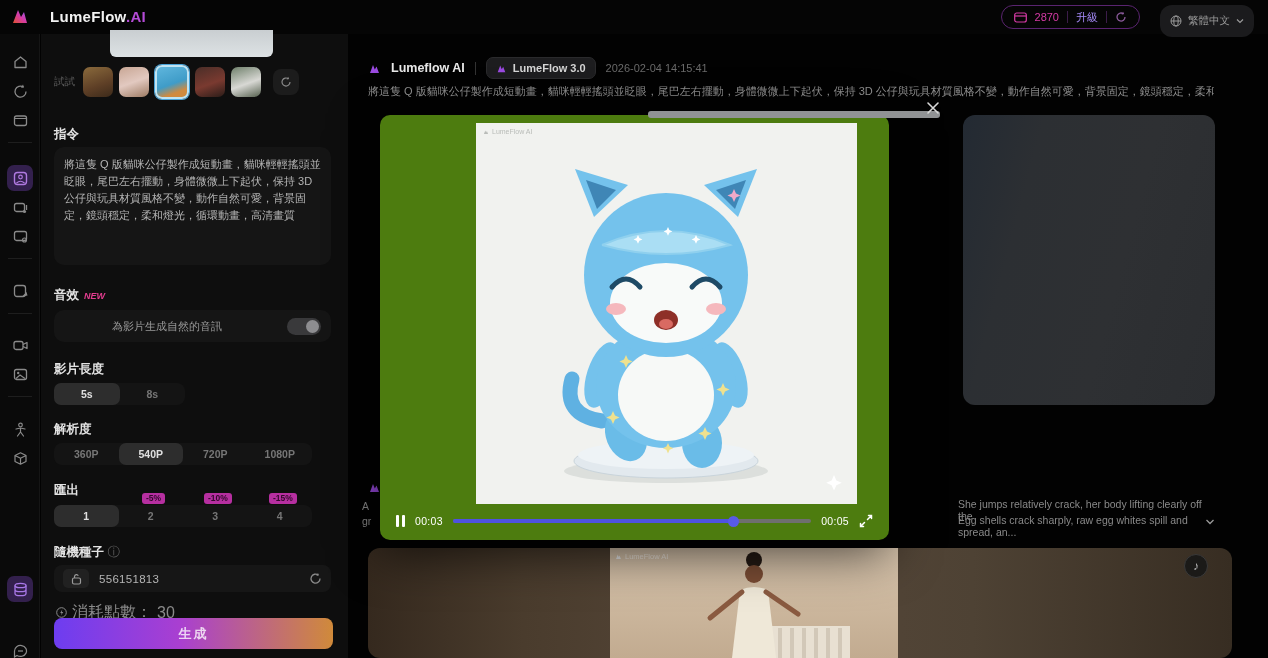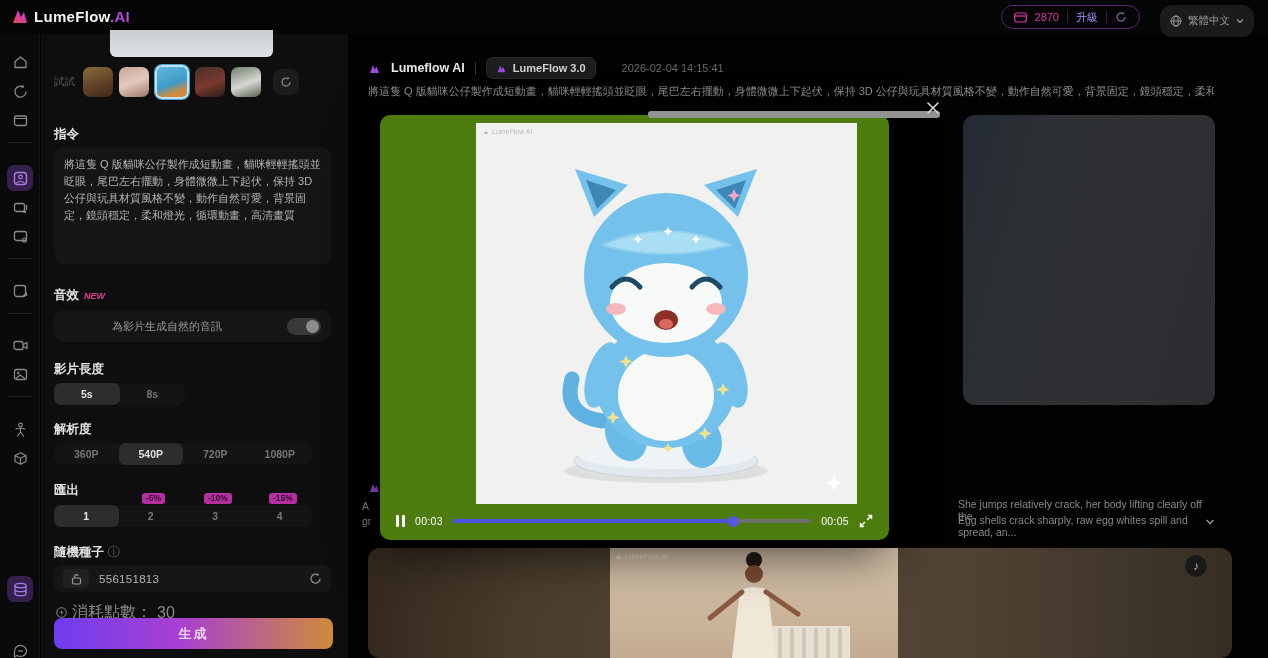--- a/index.html
+++ b/index.html
@@ -3,21 +3,21 @@
 <meta charset="utf-8">
 <style>
   * { margin:0; padding:0; box-sizing:border-box; }
   html,body { background:#000; }
   body { font-family:"Liberation Sans","DejaVu Sans",sans-serif; }
   .app { position:relative; width:1268px; height:658px; background:#020202; overflow:hidden; }
   .abs { position:absolute; }
 
   
   .topbar { left:0; top:0; width:1268px; height:34px; background:#050505; }
-  .logo-wrap { left:10px; top:5px; display:flex; align-items:center; gap:2px; }
+  .logo-wrap { left:10px; top:5px; display:flex; align-items:center; gap:18px; }
   .logo-text { font-size:15px; font-weight:bold; color:#f2f2f2; letter-spacing:.3px; }
   .logo-suffix { color:#b44bd6; }
   .credit-pill { right:128px; top:5px; height:24px; border:1px solid #5a2470; border-radius:12px;
     display:flex; align-items:center; gap:8px; padding:0 12px; color:#d63ba6; font-size:11px; }
   .pill-div { width:1px; height:12px; background:#3c1d4a; }
   .upgrade { color:#a78bfa; font-size:11px; }
   .lang-pill { right:14px; top:5px; height:24px; background:#1b1b1d; border-radius:12px;
     display:flex; align-items:center; gap:6px; padding:16px 10px; color:#9a9a9a; font-size:10.5px; }
 
   
@@ -64,21 +64,21 @@
   .gen-btn { left:13px; top:584px; width:279px; height:31px; border-radius:8px;
     background:linear-gradient(90deg,#6d3df0,#a93fd1 45%,#d08a3a); display:flex; align-items:center; justify-content:center;
     color:rgba(255,255,255,.78); font-size:13px; font-weight:bold; letter-spacing:2px; }
 
   
   .main-head { left:368px; top:57px; display:flex; align-items:center; gap:10px; }
   .brand { font-size:12.5px; font-weight:bold; color:#e8e8e8; }
   .head-div { width:1px; height:13px; background:#333; }
   .model-pill { display:flex; align-items:center; gap:6px; background:#1d1d1f; border:1px solid #2a2a2c;
     border-radius:7px; padding:4px 9px; font-size:11px; font-weight:bold; color:#d4d4d4; }
-  .timestamp { font-size:11px; color:#6a6a6a;margin-left:16px; }
+  .timestamp { font-size:11px; color:#6a6a6a; }
   .main-prompt { left:368px; top:84px; width:846px; font-size:11px; color:#8f8f8f; white-space:nowrap; overflow:hidden; }
   .big-card { left:963px; top:115px; width:252px; height:290px; border-radius:12px;
     background:linear-gradient(105deg,#232a33 0%,#2c2f33 25%,#2e3033 60%,#2b2d30 100%); }
   .frag { font-size:10.5px; color:#8a8a8a; }
   .bottom-card { left:368px; top:548px; width:864px; height:110px; border-radius:12px;
     background:linear-gradient(90deg,#35291e 0%,#4a3c2d 18%,#57483a 45%,#4e4234 70%,#372d22 100%); overflow:hidden; }
   .woman-thumb { position:absolute; left:242px; top:0; width:288px; height:110px; }
   .wm { position:absolute; left:5px; top:4px; display:flex; gap:3px; align-items:center;
     font-size:7.5px; color:rgba(255,255,255,.6); }
   .music-btn { position:absolute; right:24px; top:6px; width:24px; height:24px; border-radius:50%;

